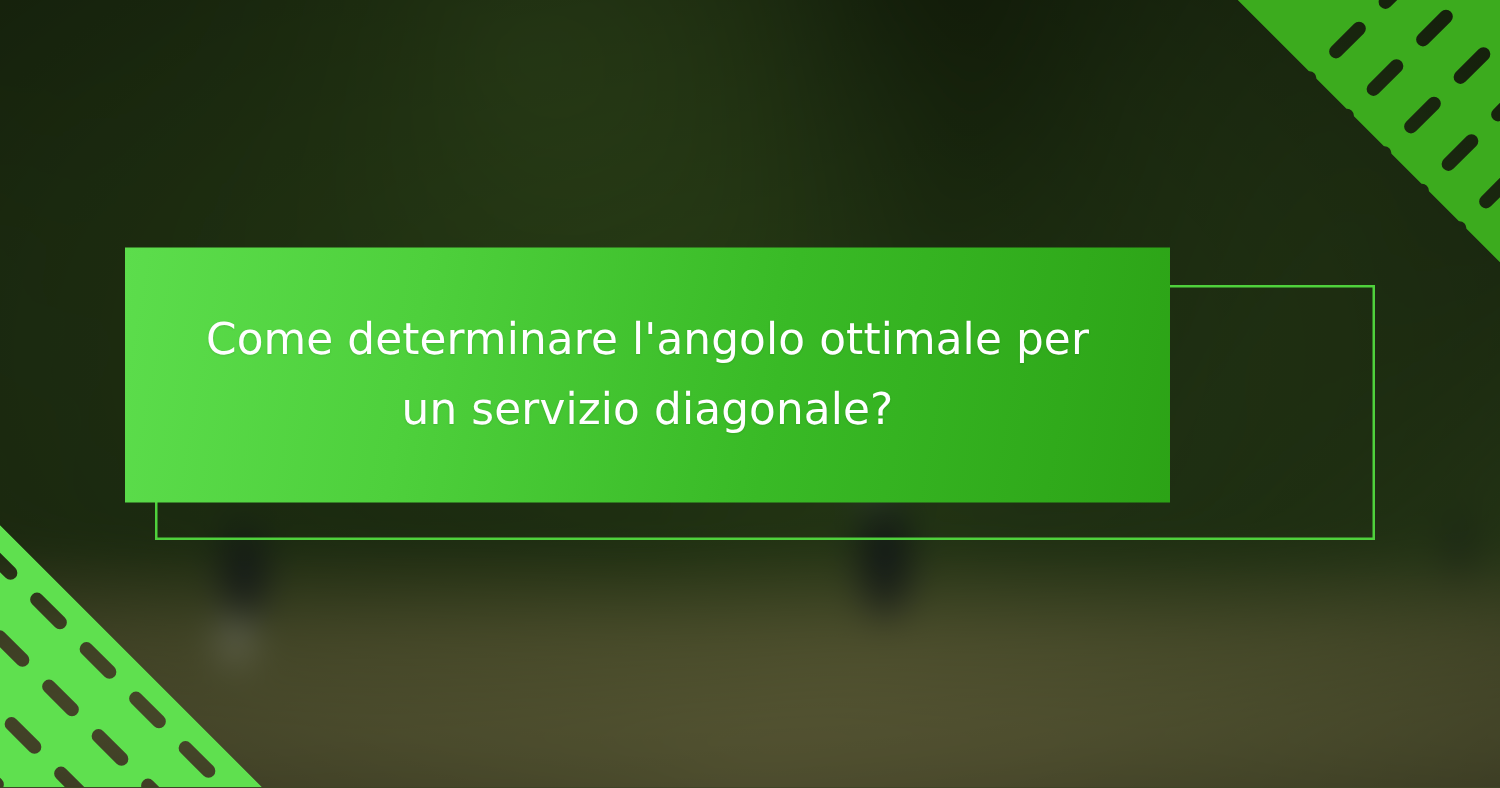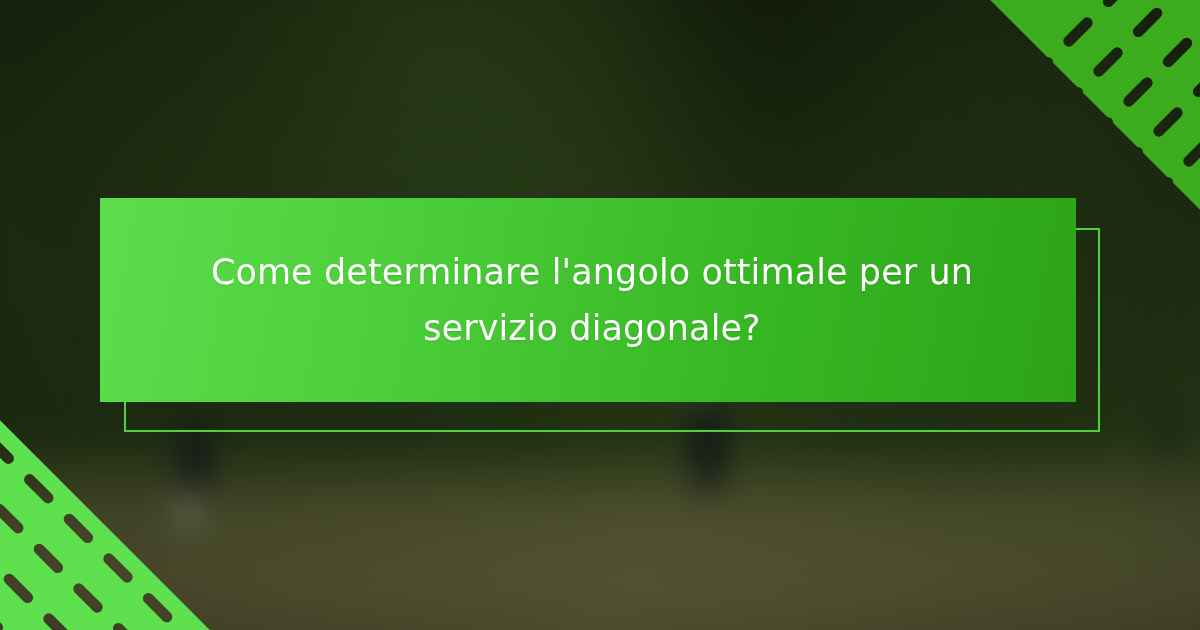--- a/index.html
+++ b/index.html
@@ -84,21 +84,21 @@
     width:976px;
     height:204px;
     border:2px solid #4fd13c;
     pointer-events:none;
   }
 
   #card {
     position:absolute;
     left:100px;
     top:198px;
-    width:976px;
+    width:836px;
     height:204px;
     background:linear-gradient(100deg, #5cdd4c 0%, #4ed03c 28%, #39ba26 62%, #2ca316 100%);
     display:flex;
     align-items:center;
     justify-content:flex-end;
     padding:12px 54px;
   }
 
   #headline {
     color:#ffffff;

